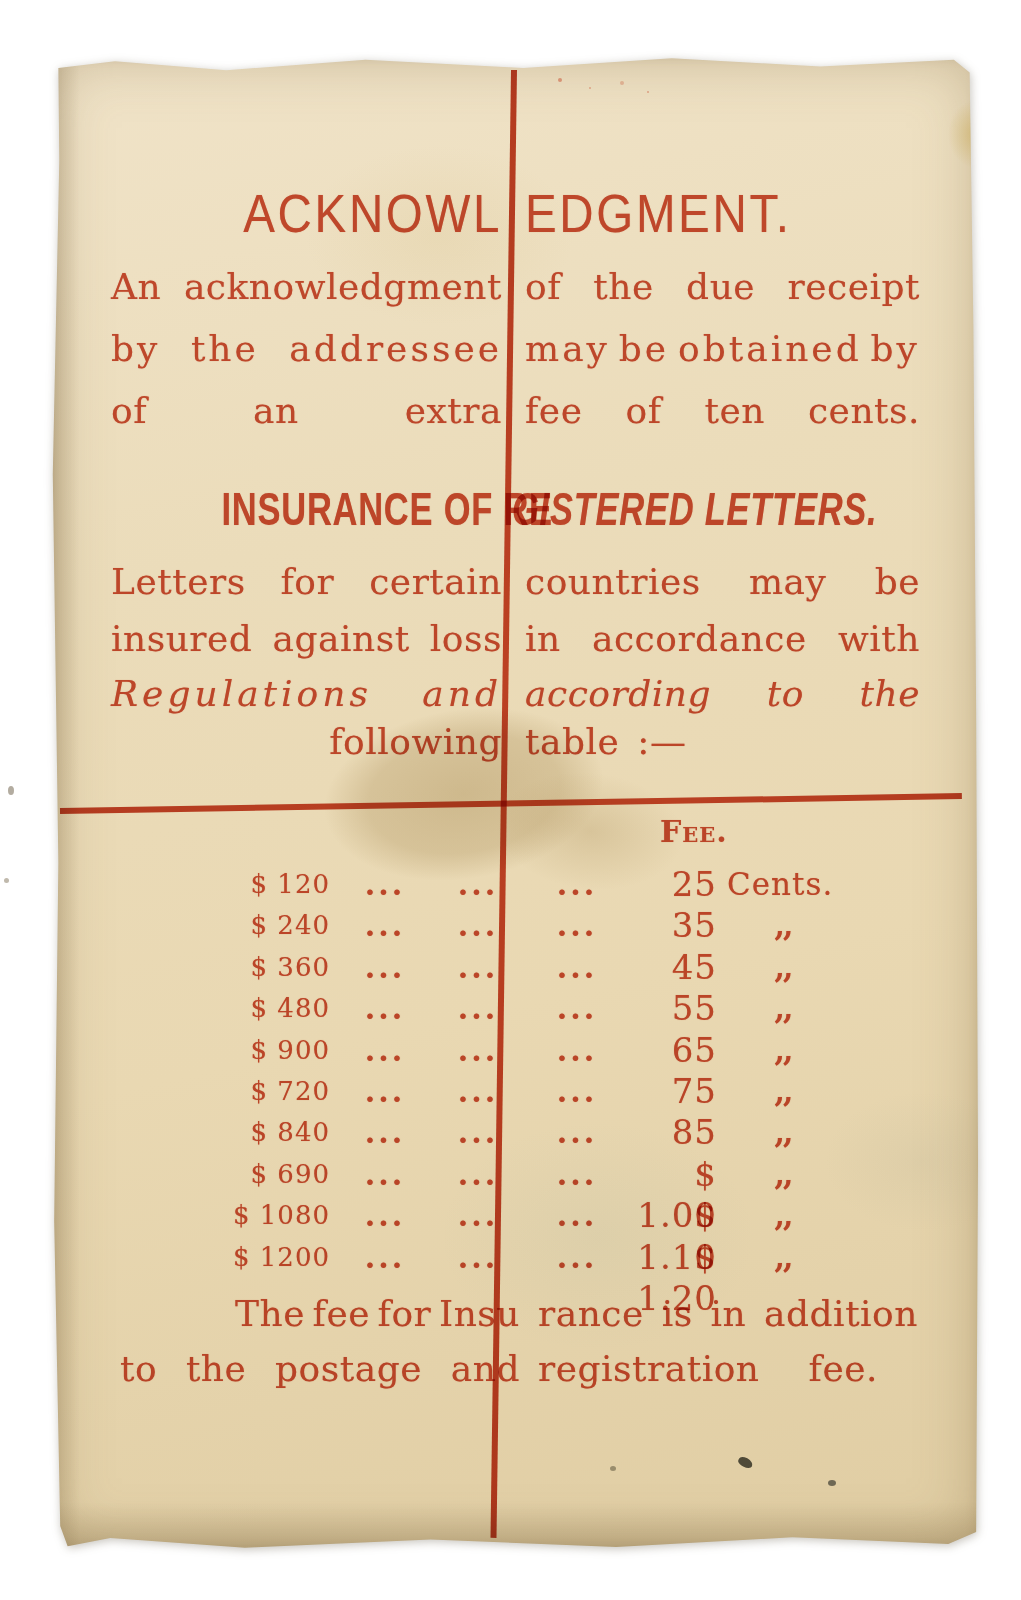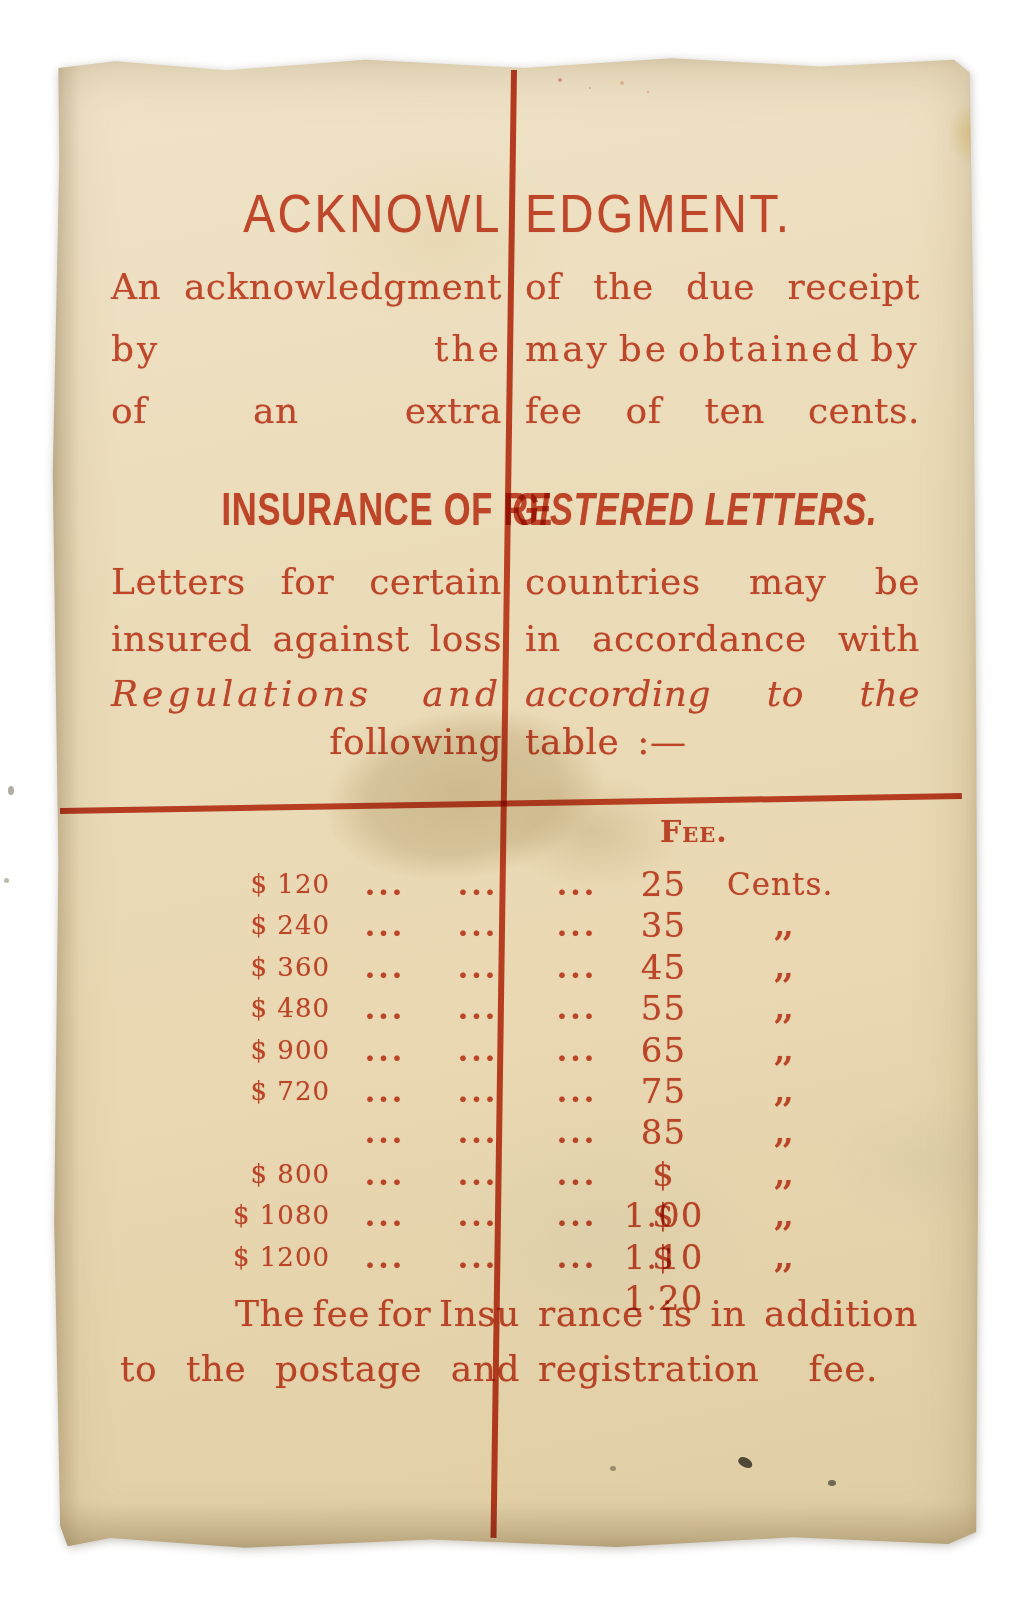--- a/index.html
+++ b/index.html
@@ -86,21 +86,21 @@
   #ftr-lines .split-line:nth-child(2) .cell.right{padding-right:40px;}
   
   .fee-header{position:absolute;left:610px;top:758px;font-size:30px;font-weight:bold;
     font-variant:small-caps;letter-spacing:1px;}
   #fee-rows{position:absolute;left:0;top:808px;width:100%;}
   .fee-row{position:relative;height:41.4px;line-height:41.4px;}
   .fee-row > span{position:absolute;top:0;height:41.4px;line-height:41.4px;}
   .amt{left:95px;width:185px;text-align:right;font-size:26px;letter-spacing:1px;}
   .dots{width:66px;text-align:center;font-weight:bold;font-size:30px;letter-spacing:3px;}
   .d1{left:302px;} .d2{left:395px;} .d3{left:494px;}
-  .fee{left:560px;width:107px;text-align:center;font-size:34px;letter-spacing:1px;}
+  .fee{left:560px;width:107px;text-align:right;font-size:34px;letter-spacing:1px;}
   .unit{left:677px;width:112px;text-align:center;font-size:30px;font-weight:bold;letter-spacing:-2px;}
   .fee-row:first-child .unit{text-align:left;font-size:31px;font-weight:normal;letter-spacing:1px;}
   .fee-row:nth-child(9) .amt,.fee-row:nth-child(10) .amt{padding-right:34px;}
 </style>
 </head>
 <body>
 
 <div class="blot margin-mark-a"></div>
 <div class="blot margin-mark-b"></div>
 
@@ -137,20 +137,21 @@
             <span class="ink">of</span>
             <span class="ink">the</span>
             <span class="ink">due</span>
             <span class="ink">receipt</span>
           </div>
   </div>
         <div class="split-line">
     <div class="cell left">
             <span class="ink">by</span>
             <span class="ink">the</span>
+            <span class="ink">addressee</span>
           </div>
     <div class="cell right">
             <span class="ink">may</span>
             <span class="ink">be</span>
             <span class="ink">obtained</span>
             <span class="ink">by</span>
           </div>
   </div>
         <div class="split-line">
     <div class="cell left">
@@ -267,28 +268,29 @@
   </div>
         <div class="fee-row">
     <span class="amt ink">$ 720</span>
     <span class="dots d1 ink">...</span>
     <span class="dots d2 ink">...</span>
     <span class="dots d3 ink">...</span>
     <span class="fee ink">75</span>
     <span class="unit ink">,,</span>
   </div>
         <div class="fee-row">
+    <span class="amt ink">$ 840</span>
     <span class="dots d1 ink">...</span>
     <span class="dots d2 ink">...</span>
     <span class="dots d3 ink">...</span>
     <span class="fee ink">85</span>
     <span class="unit ink">,,</span>
   </div>
         <div class="fee-row">
-    <span class="amt ink">$ 800</span>
+    <span class="amt ink">$ 690</span>
     <span class="dots d1 ink">...</span>
     <span class="dots d2 ink">...</span>
     <span class="dots d3 ink">...</span>
     <span class="fee ink">$ 1.00</span>
     <span class="unit ink">,,</span>
   </div>
         <div class="fee-row">
     <span class="amt ink">$ 1080</span>
     <span class="dots d1 ink">...</span>
     <span class="dots d2 ink">...</span>

